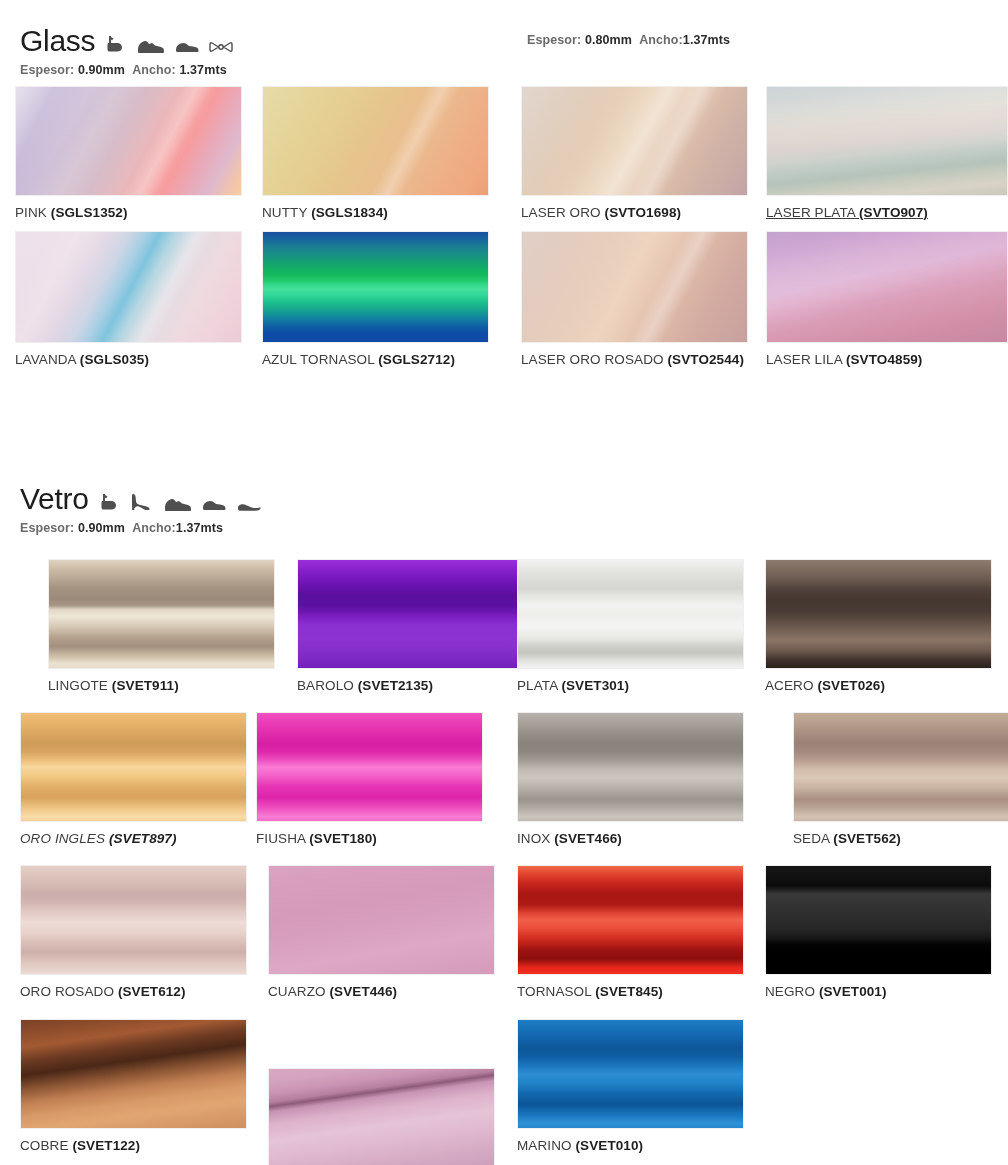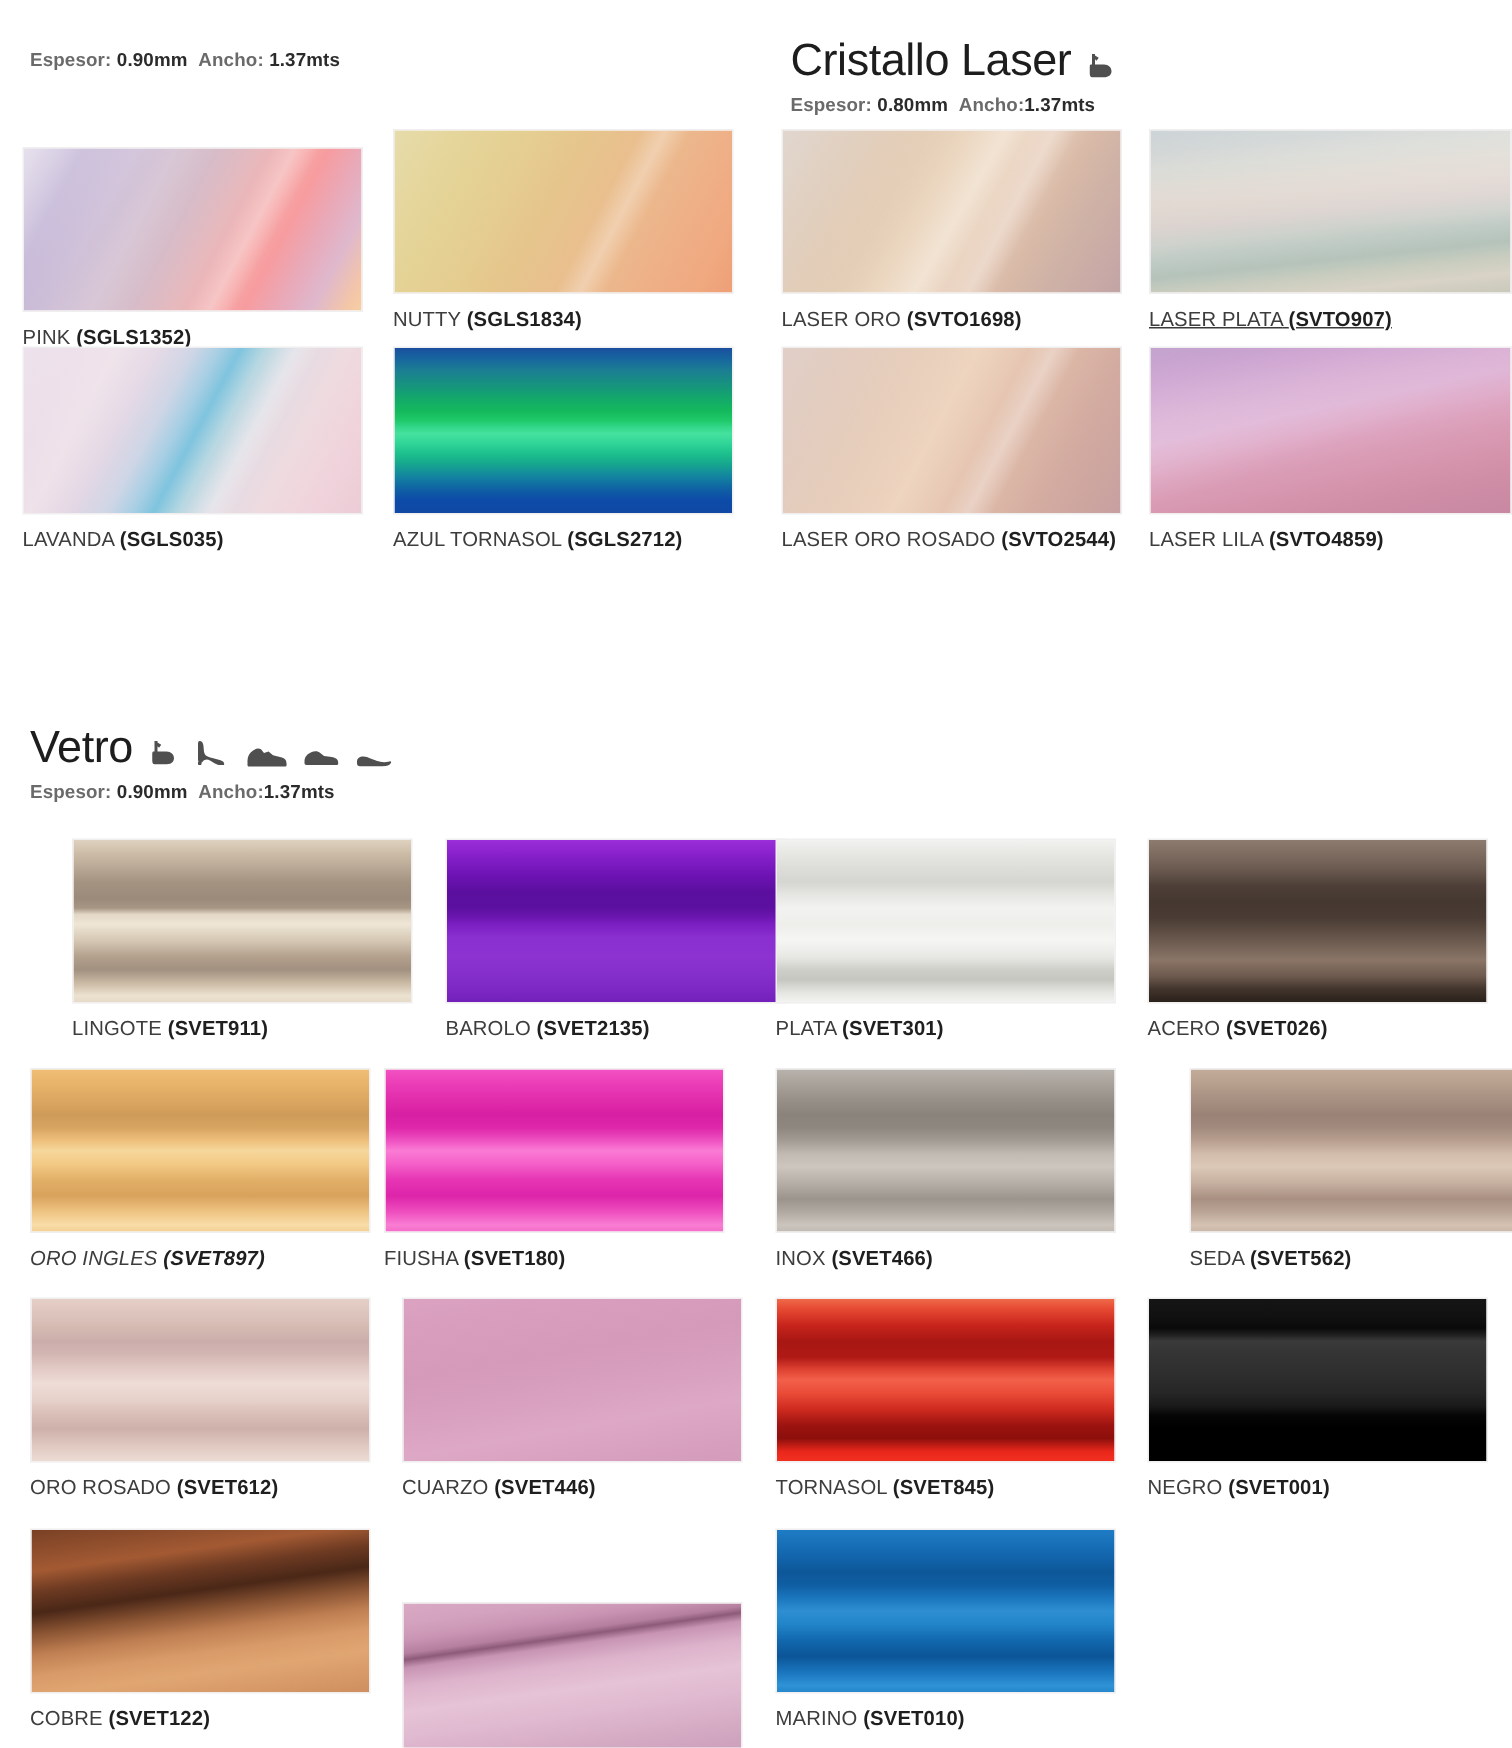--- a/index.html
+++ b/index.html
@@ -225,30 +225,57 @@
     background: linear-gradient(118deg, rgba(255,255,255,0) 58%, rgba(255,255,255,.30) 64%, rgba(255,255,255,0) 70%);
     pointer-events: none;
   }
 </style>
 </head>
 <body>
 
 <div class="page">
 
   <div class="section-head" style="left:20px; top:26px;">
+    <div class="head-row">
+      <div class="section-title">Glass</div>
+      <div class="icon-row">
+        <span>
+          <svg width="22" height="20" viewBox="0 0 22 20">
+              <path d="M5 2 L7 2 L7 9 L5 9 Z M7 3 L9.5 4.5 L8 6.5 L7 5.5 Z M4 9 L13 9 C16 9 18 11 18 13.5 C18 16 16 17.5 13 17.5 L5 17.5 C4 17.5 3.5 16.5 3.5 15 L3.5 10.5 C3.5 9.6 4 9 4 9 Z M13 10.5 C15 10.5 16.3 11.8 16.3 13.4 C16.3 15 15 16 13 16 Z"></path>
+            </svg>
+        </span>
+        <span>
+          <svg width="30" height="16" viewBox="0 0 30 16">
+              <path d="M3 11 C3 8 4.5 6 6.5 4.5 C8.5 3 10.5 2.5 12 3.5 L14 6 L17 5 L20 7.5 L24 8.5 C27 9.2 28.5 10 28.8 11.5 L29 13 C29 13.8 28.4 14 27.5 14 L4 14 C3.3 14 3 13.3 3 12.5 Z M6 6.5 L8 8 M9 5 L11 6.8 M12.5 4.2 L14.2 6"></path>
+              <path d="M3 13.2 L29 13.2 L29 14.3 C29 14.8 28.6 15 28 15 L4 15 C3.3 15 3 14.6 3 14 Z"></path>
+            </svg>
+        </span>
+        <span>
+          <svg width="26" height="15" viewBox="0 0 26 15">
+              <path d="M2 10.5 C2 7.5 4 5.5 6.5 4.5 C9 3.5 11 3.8 12.5 5 L15 7 L19 7.5 C22 7.9 24 8.8 24.3 10.3 L24.5 12 C24.5 12.7 24 13 23 13 L3.5 13 C2.4 13 2 12.4 2 11.5 Z M8 6 L10 6 M11.5 5.4 L13 6.4"></path>
+            </svg>
+        </span>
+        <span>
+          <svg width="24" height="14" viewBox="0 0 24 14">
+              <path d="M9.5 7 L3 3 C2 2.4 1 3 1 4.3 L1 9.7 C1 11 2 11.6 3 11 Z M14.5 7 L21 3 C22 2.4 23 3 23 4.3 L23 9.7 C23 11 22 11.6 21 11 Z" fill="none" stroke="#4f4f4f" stroke-width="1.4"></path>
+              <circle cx="12" cy="7" r="2.2" fill="none" stroke="#4f4f4f" stroke-width="1.4"></circle>
+            </svg>
+        </span>
+      </div>
+    </div>
     <div class="section-sub">
       <span>Espesor:</span>
       <span class="v">0.90mm</span>
       &nbsp;<span>Ancho:</span>
       <span class="v">1.37mts</span>
     </div>
   </div>
 
   <div class="grid" style="left:0; top:0;">
-    <div class="cell" style="left:15px; top:98px;">
+    <div class="cell" style="left:15px; top:86px;">
       <div class="swatch f-pink sheen-diag"></div>
       <div class="caption">
         <span>PINK</span>
         <span class="code">(SGLS1352)</span>
       </div>
     </div>
     <div class="cell" style="left:262px; top:86px;">
       <div class="swatch f-nutty sheen-diag"></div>
       <div class="caption">
         <span>NUTTY</span>
@@ -265,30 +292,20 @@
     <div class="cell" style="left:262px; top:231px;">
       <div class="swatch tall f-azul"></div>
       <div class="caption">
         <span>AZUL TORNASOL</span>
         <span class="code">(SGLS2712)</span>
       </div>
     </div>
   </div>
 
   <div class="section-head" style="left:527px; top:26px;">
-    <div class="head-row">
-      <div class="section-title">Cristallo Laser</div>
-      <div class="icon-row">
-        <span>
-          <svg width="22" height="20" viewBox="0 0 22 20">
-              <path d="M5 2 L7 2 L7 9 L5 9 Z M7 3 L9.5 4.5 L8 6.5 L7 5.5 Z M4 9 L13 9 C16 9 18 11 18 13.5 C18 16 16 17.5 13 17.5 L5 17.5 C4 17.5 3.5 16.5 3.5 15 L3.5 10.5 C3.5 9.6 4 9 4 9 Z M13 10.5 C15 10.5 16.3 11.8 16.3 13.4 C16.3 15 15 16 13 16 Z"></path>
-            </svg>
-        </span>
-      </div>
-    </div>
     <div class="section-sub">
       <span>Espesor:</span>
       <span class="v">0.80mm</span>
       &nbsp;<span>Ancho:</span><span class="v">1.37mts</span>
     </div>
   </div>
 
   <div class="grid" style="left:0; top:0;">
     <div class="cell" style="left:521px; top:86px;">
       <div class="swatch f-laseroro sheen-diag"></div>

